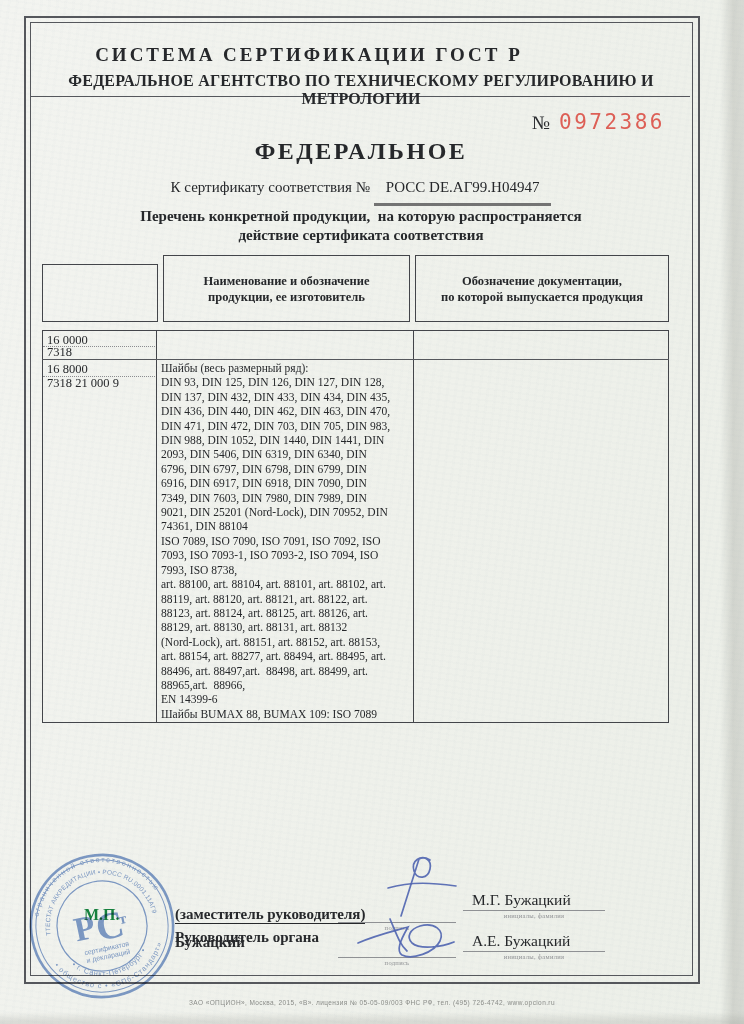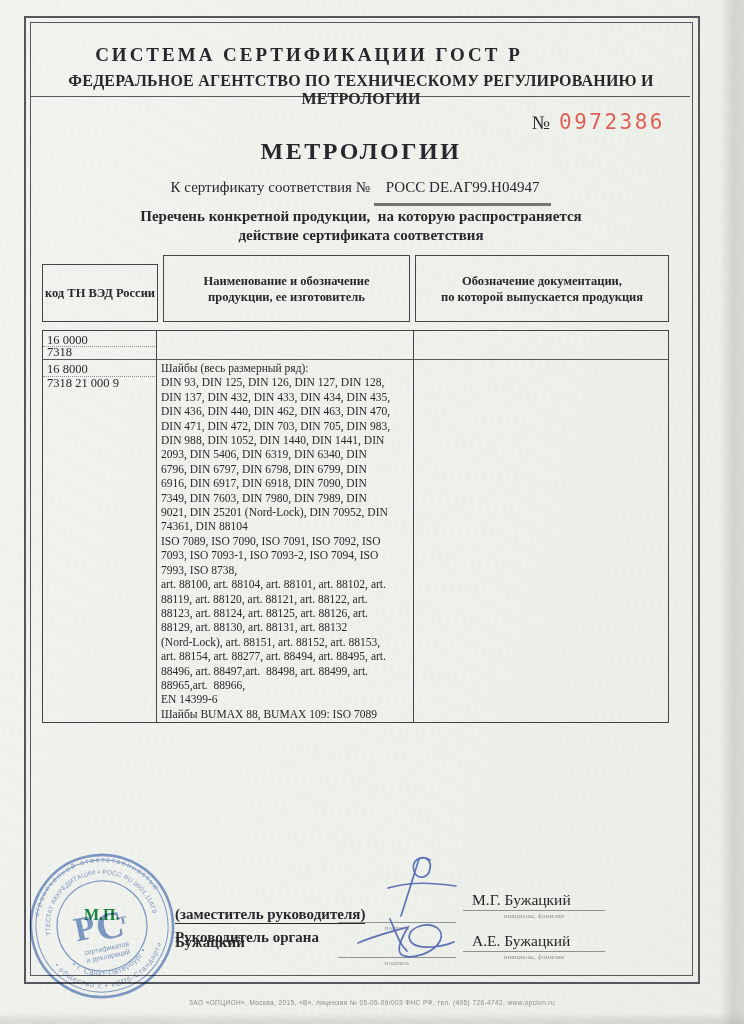--- a/index.html
+++ b/index.html
@@ -97,30 +97,29 @@
 <div class="abs sep" style="left:31px;top:96px;width:659px;"></div>
 
 <div id="h-title" class="abs ctr b">СИСТЕМА  СЕРТИФИКАЦИИ  ГОСТ  Р</div>
 <div id="h-sub" class="abs ctr b">ФЕДЕРАЛЬНОЕ АГЕНТСТВО ПО ТЕХНИЧЕСКОМУ РЕГУЛИРОВАНИЮ И МЕТРОЛОГИИ</div>
 
 <div id="serial" class="abs">
   <span class="no">№</span>
   <span class="digits">0972386</span>
 </div>
 
-<div id="apx-title" class="abs ctr b">МЕТРОЛОГИИ</div>
+<div id="apx-title" class="abs ctr b">ФЕДЕРАЛЬНОЕ</div>
 <div id="cert-line" class="abs ctr">
   <span>К сертификату соответствия №</span>
   <span class="num">РОСС DE.АГ99.Н04947</span>
 </div>
 <div id="desc" class="abs ctr b">Перечень конкретной продукции,  на которую распространяется
 действие сертификата соответствия</div>
 
 <div id="t-c1" class="abs hdr-box">
-  <div class="half">код ТН ВЭД России</div>
 </div>
 <div id="t-c2" class="abs hdr-box">Наименование и обозначение
 продукции, ее изготовитель</div>
 <div id="t-c3" class="abs hdr-box">Обозначение документации,
 по которой выпускается продукция</div>
 
 <div id="t-data" class="abs"></div>
 <div id="t-v1" class="abs vline"></div>
 <div id="t-v2" class="abs vline"></div>
 <div id="t-h1" class="abs sep"></div>

